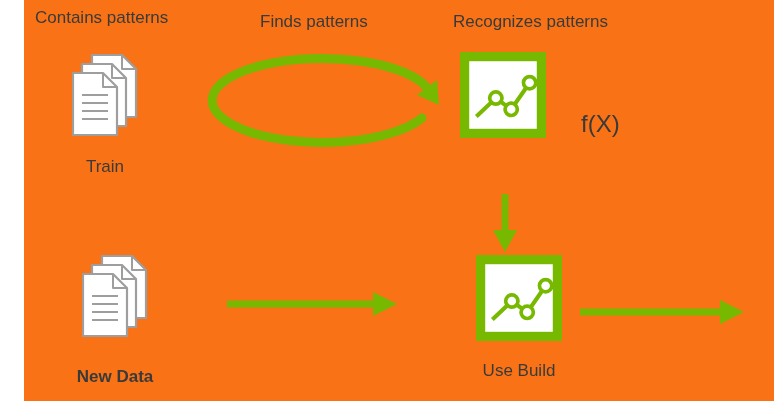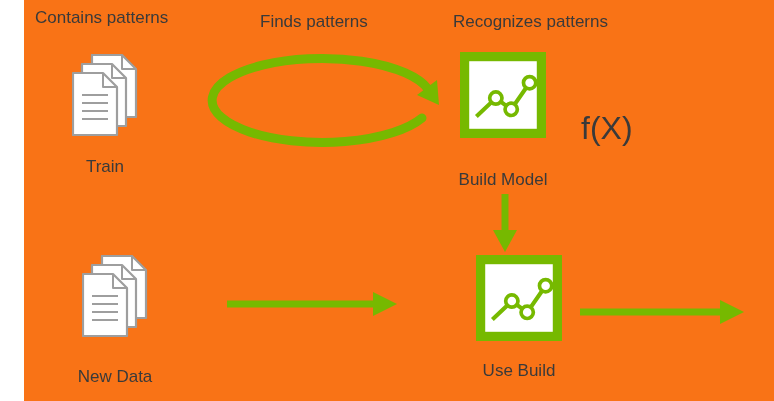--- a/index.html
+++ b/index.html
@@ -6,21 +6,21 @@
     --green:#76b900;
     --gray:#9e9e9e;
     --text:#3a3a3a;
   }
   html,body{margin:0;padding:0;background:#fff;}
   body{font-family:"Liberation Sans", sans-serif;}
   .canvas{position:relative;width:774px;height:401px;background:#f97316;overflow:hidden;margin-left:24px;}
   .abs{position:absolute;}
   .caption{position:absolute;color:var(--text);font-size:17px;white-space:nowrap;}
   .label{position:absolute;color:var(--text);font-size:17px;text-align:center;}
-  .fx{position:absolute;color:var(--text);font-size:32px;}
+  .fx{position:absolute;color:var(--text);font-size:24px;}
   .multiline{white-space:normal;line-height:1.3;}
   svg{display:block;}
   .pg{fill:#ffffff;stroke:var(--gray);stroke-width:2.2;stroke-linejoin:round;}
   .fold{fill:none;stroke:var(--gray);stroke-width:2;stroke-linejoin:round;}
   .tline{stroke:var(--gray);stroke-width:2;}
   .gstroke{stroke:var(--green);fill:none;}
   .gfill{fill:var(--green);}
   .node{fill:#ffffff;stroke:var(--green);stroke-width:3.6;}
 </style>
 </head>
@@ -58,21 +58,20 @@
   </svg>
 
   <svg class="abs" style="left:436px;top:52px;" width="86" height="86" viewBox="0 0 84 84" aria-hidden="true">
     <rect class="gfill" x="0" y="0" width="84" height="84"></rect>
     <rect x="9" y="9" width="66" height="66" fill="#ffffff"></rect>
     <polyline class="gstroke" points="16,63 35,45 50,56 68,30" stroke-width="4"></polyline>
     <circle class="node" cx="35" cy="45" r="6"></circle>
     <circle class="node" cx="50" cy="56" r="6"></circle>
     <circle class="node" cx="68" cy="30" r="6"></circle>
   </svg>
-  <div class="label" style="left:429px;top:170px;width:100px;">Build Model</div>
 
   <div class="fx" style="left:557px;top:110px;">f(X)</div>
 
   <svg class="abs" style="left:466px;top:194px;" width="30" height="60" viewBox="0 0 30 60" aria-hidden="true">
     <line class="gstroke" x1="15" y1="0" x2="15" y2="38" stroke-width="7"></line>
     <polygon class="gfill" points="3,36 27,36 15,58"></polygon>
   </svg>
 
   <svg class="abs" style="left:58px;top:255px;" width="66" height="84" viewBox="0 0 66 84" aria-hidden="true">
     <g transform="translate(20,1)">
@@ -85,21 +84,21 @@
     </g>
     <g transform="translate(1,19)">
       <path class="pg" d="M0,0 h30 l14,14 v48 h-44 z"></path>
       <path class="fold" d="M30,0 v14 h14"></path>
       <line class="tline" x1="9" y1="22" x2="35" y2="22"></line>
       <line class="tline" x1="9" y1="30" x2="35" y2="30"></line>
       <line class="tline" x1="9" y1="38" x2="35" y2="38"></line>
       <line class="tline" x1="9" y1="46" x2="35" y2="46"></line>
     </g>
   </svg>
-  <div class="label" style="left:41px;top:367px;width:100px;">New Data</div>
+  <div class="label" style="left:41px;top:367px;width:100px;font-weight:bold;">New Data</div>
 
   <svg class="abs" style="left:203px;top:289px;" width="172" height="30" viewBox="0 0 172 30" aria-hidden="true">
     <line class="gstroke" x1="0" y1="15" x2="146" y2="15" stroke-width="7"></line>
     <polygon class="gfill" points="146,3 170,15 146,27"></polygon>
   </svg>
 
   <svg class="abs" style="left:452px;top:255px;" width="86" height="86" viewBox="0 0 84 84" aria-hidden="true">
     <rect class="gfill" x="0" y="0" width="84" height="84"></rect>
     <rect x="9" y="9" width="66" height="66" fill="#ffffff"></rect>
     <polyline class="gstroke" points="16,63 35,45 50,56 68,30" stroke-width="4"></polyline>

